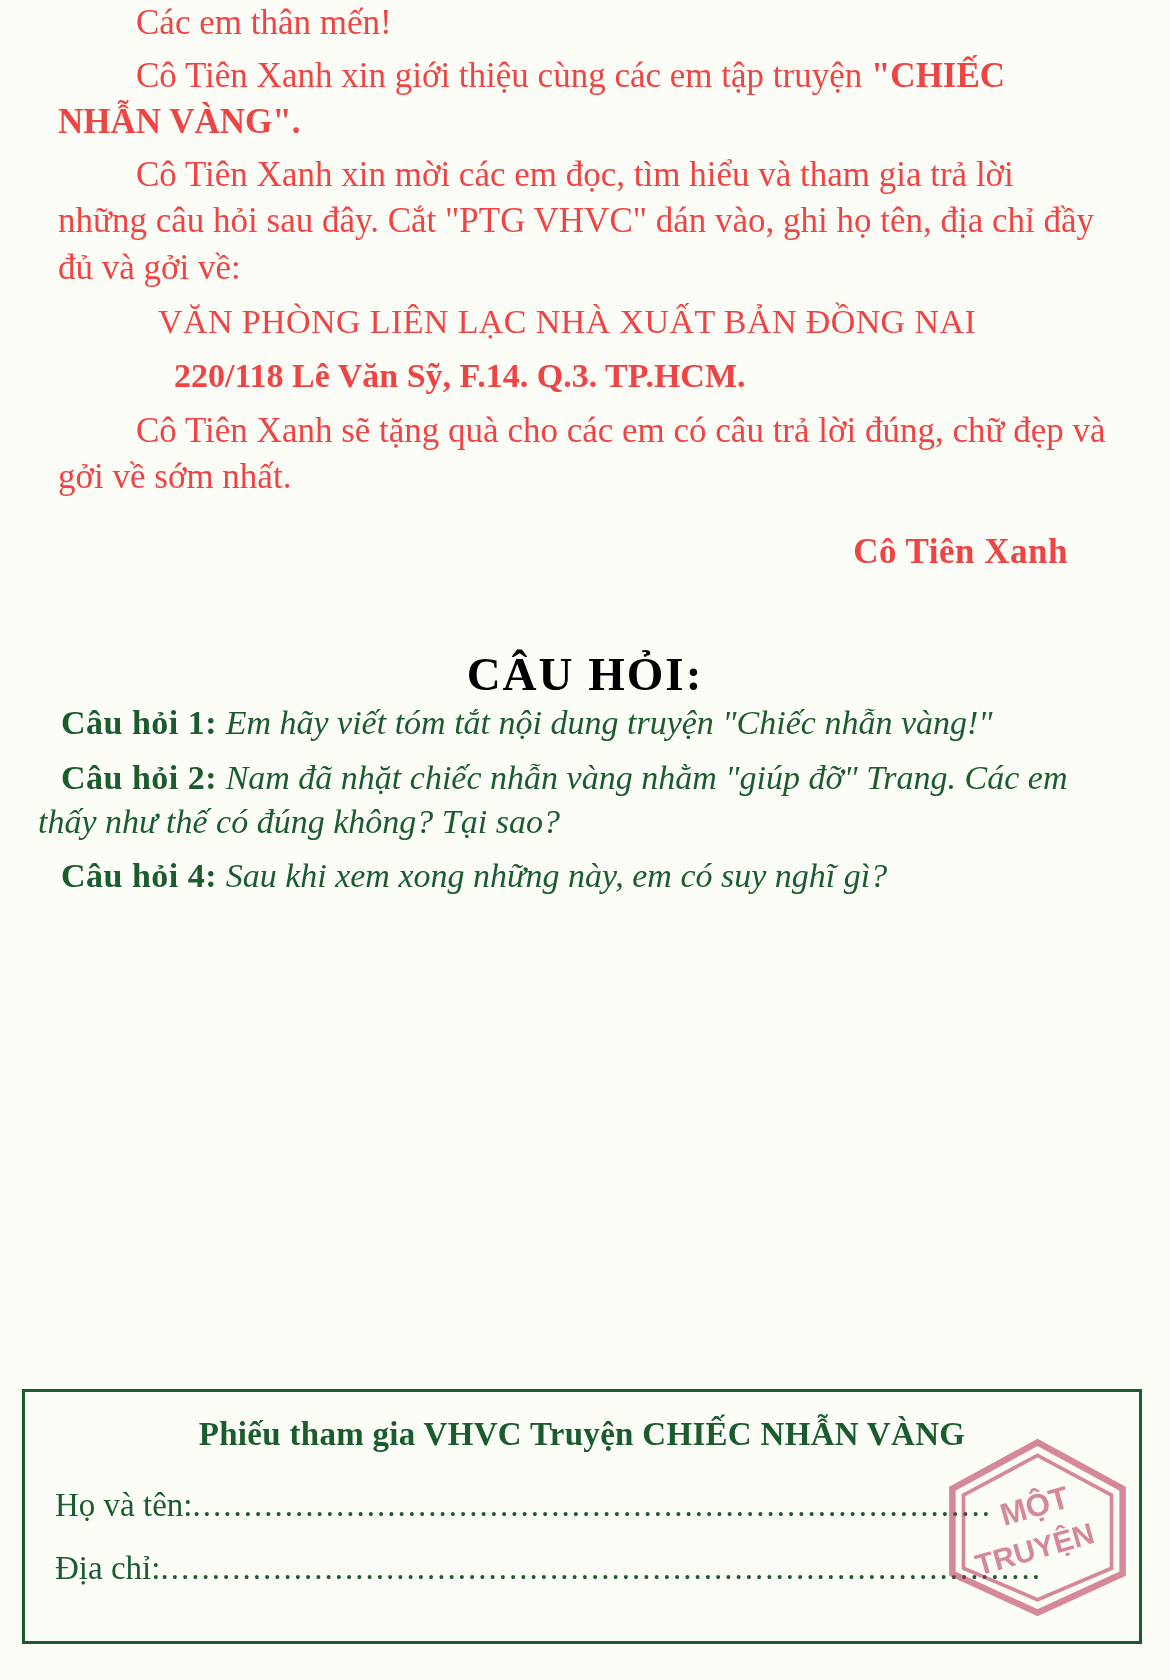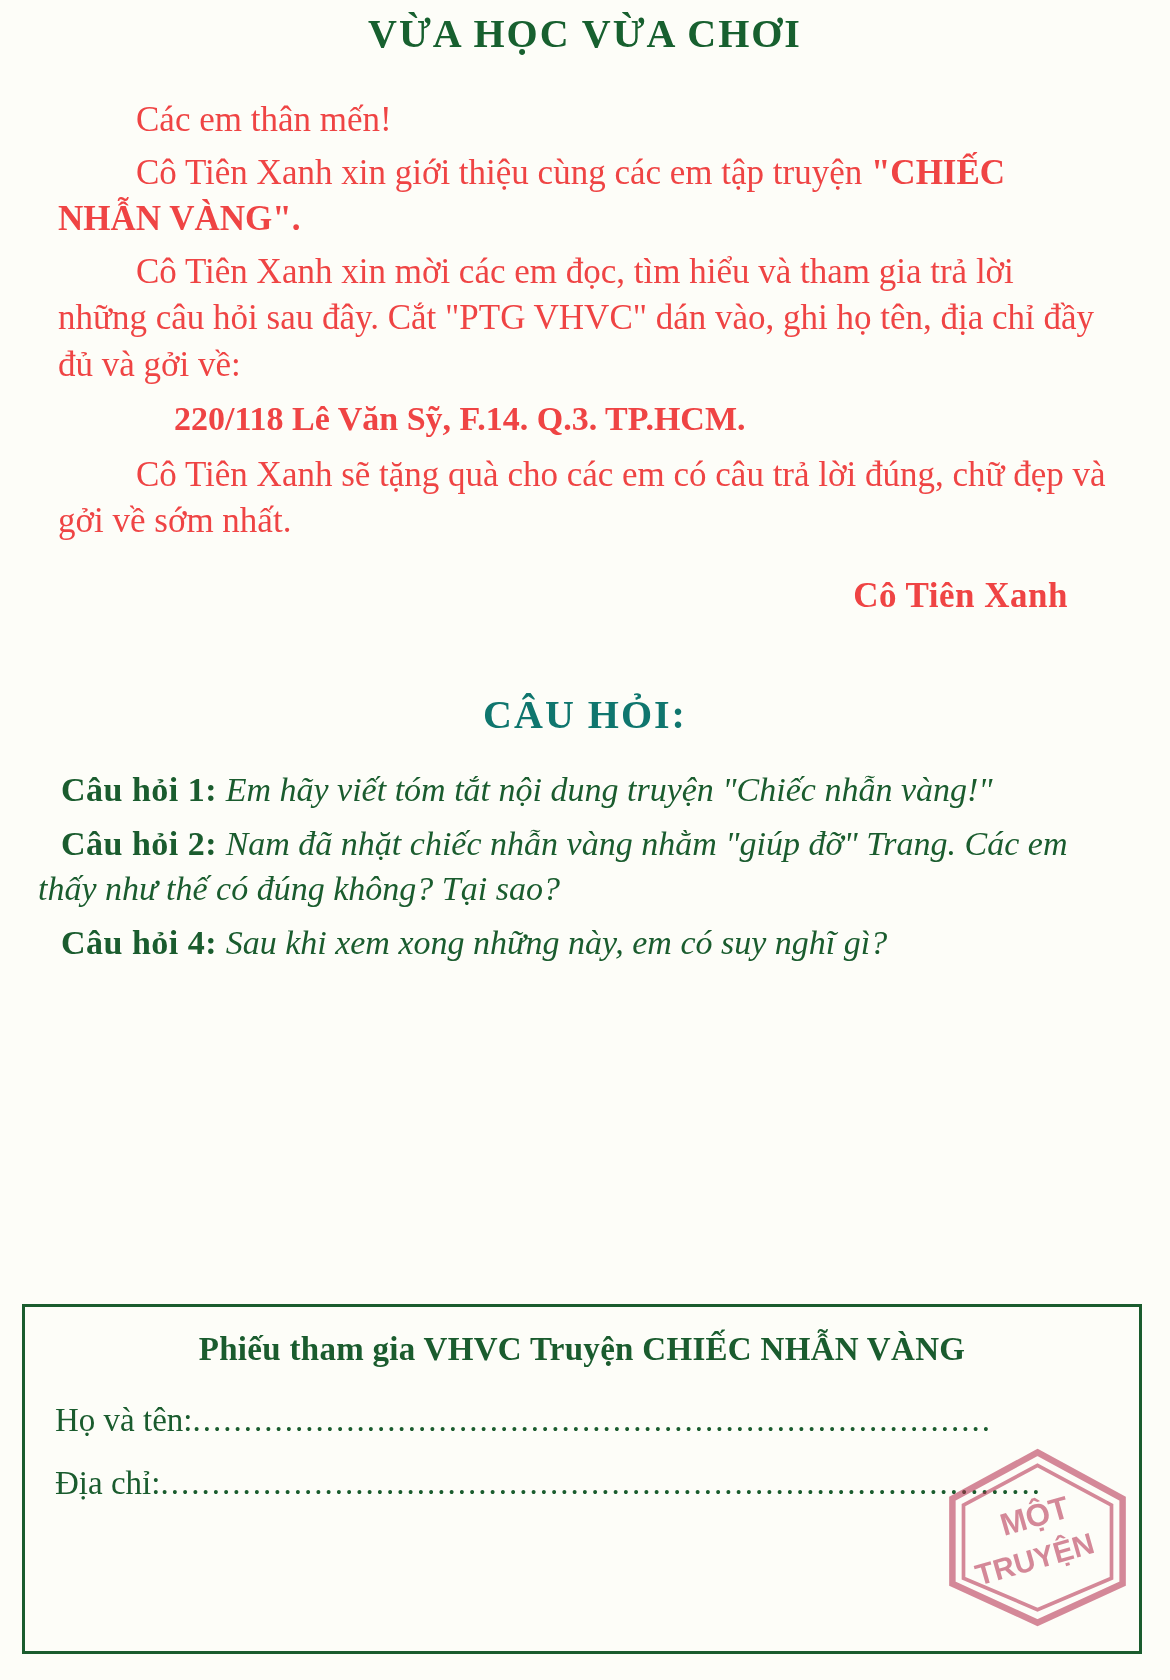--- a/index.html
+++ b/index.html
@@ -65,25 +65,24 @@
     text-align: right;
     font-weight: bold;
     font-size: 35px;
     margin-top: 28px;
     padding-right: 38px;
     letter-spacing: 0.5px;
   }
   .section-heading {
     text-align: center;
     font-weight: bold;
-    font-size: 40px;
+    font-size: 47px;
     letter-spacing: 2px;
     margin-top: 72px;
-    margin-bottom: 30px;
-    color: #0f766e;
+    color: #000000;
   }
   .questions {
     padding: 0 18px 0 2px;
   }
   .q {
     margin: 0 0 10px 0;
     font-size: 34px;
     line-height: 1.3;
   }
   .q .lbl {
@@ -94,21 +93,21 @@
   }
   .q .txt {
     font-style: italic;
   }
   .coupon {
     position: absolute;
     left: 22px;
     right: 28px;
     bottom: 36px;
     border: 3px solid #1a5c2e;
-    height: 350px;
+    height: 255px;
     box-sizing: border-box;
     padding: 24px 30px 0 30px;
     background: transparent;
   }
   .coupon-title {
     text-align: center;
     font-weight: bold;
     font-size: 33px;
     margin-bottom: 34px;
     letter-spacing: 0.3px;
@@ -131,31 +130,31 @@
     opacity: 0.55;
     pointer-events: none;
   }
   .stamp svg { display: block; }
 </style>
 </head>
 <body>
 
 <div class="page">
 
-  <div class="title">VỪA HỌC VỪA CHƠI</div>
 
   <div class="body-text">
 
     <p class="p">Các em thân mến!</p>
 
     <p class="p"><span>Cô Tiên Xanh xin giới thiệu cùng các em tập truyện </span><span class="bold">"CHIẾC NHẪN VÀNG".</span></p>
 
     <p class="p">Cô Tiên Xanh xin mời các em đọc, tìm hiểu và tham gia trả lời những câu hỏi sau đây. Cắt "PTG VHVC" dán vào, ghi họ tên, địa chỉ đầy đủ và gởi về:</p>
 
     <div class="address-block">
+      <p class="addr-line caps">VĂN PHÒNG LIÊN LẠC NHÀ XUẤT BẢN ĐỒNG NAI</p>
       <p class="addr-line bold">220/118 Lê Văn Sỹ, F.14. Q.3. TP.HCM.</p>
     </div>
 
     <p class="p" style="margin-top:10px;">Cô Tiên Xanh sẽ tặng quà cho các em có câu trả lời đúng, chữ đẹp và gởi về sớm nhất.</p>
 
     <div class="signature">Cô Tiên Xanh</div>
   </div>
 
   <div class="section-heading">CÂU HỎI:</div>
 

